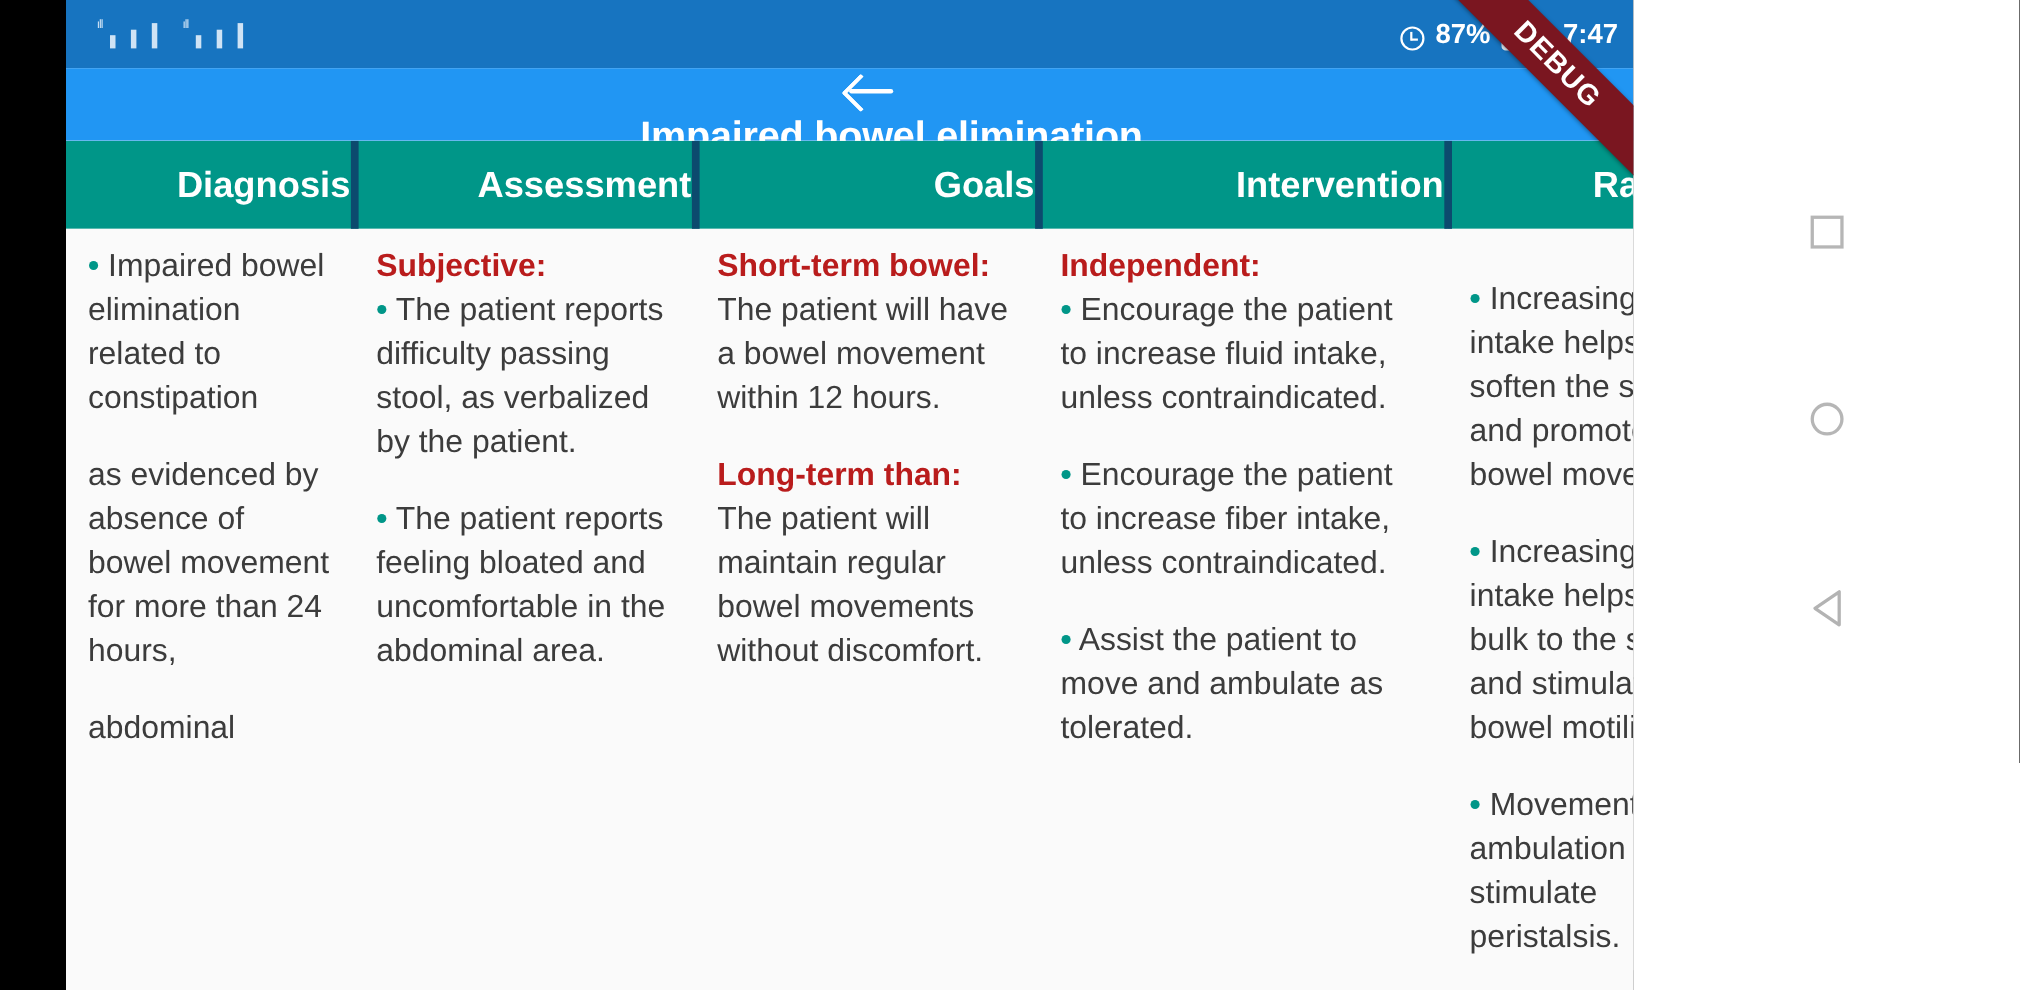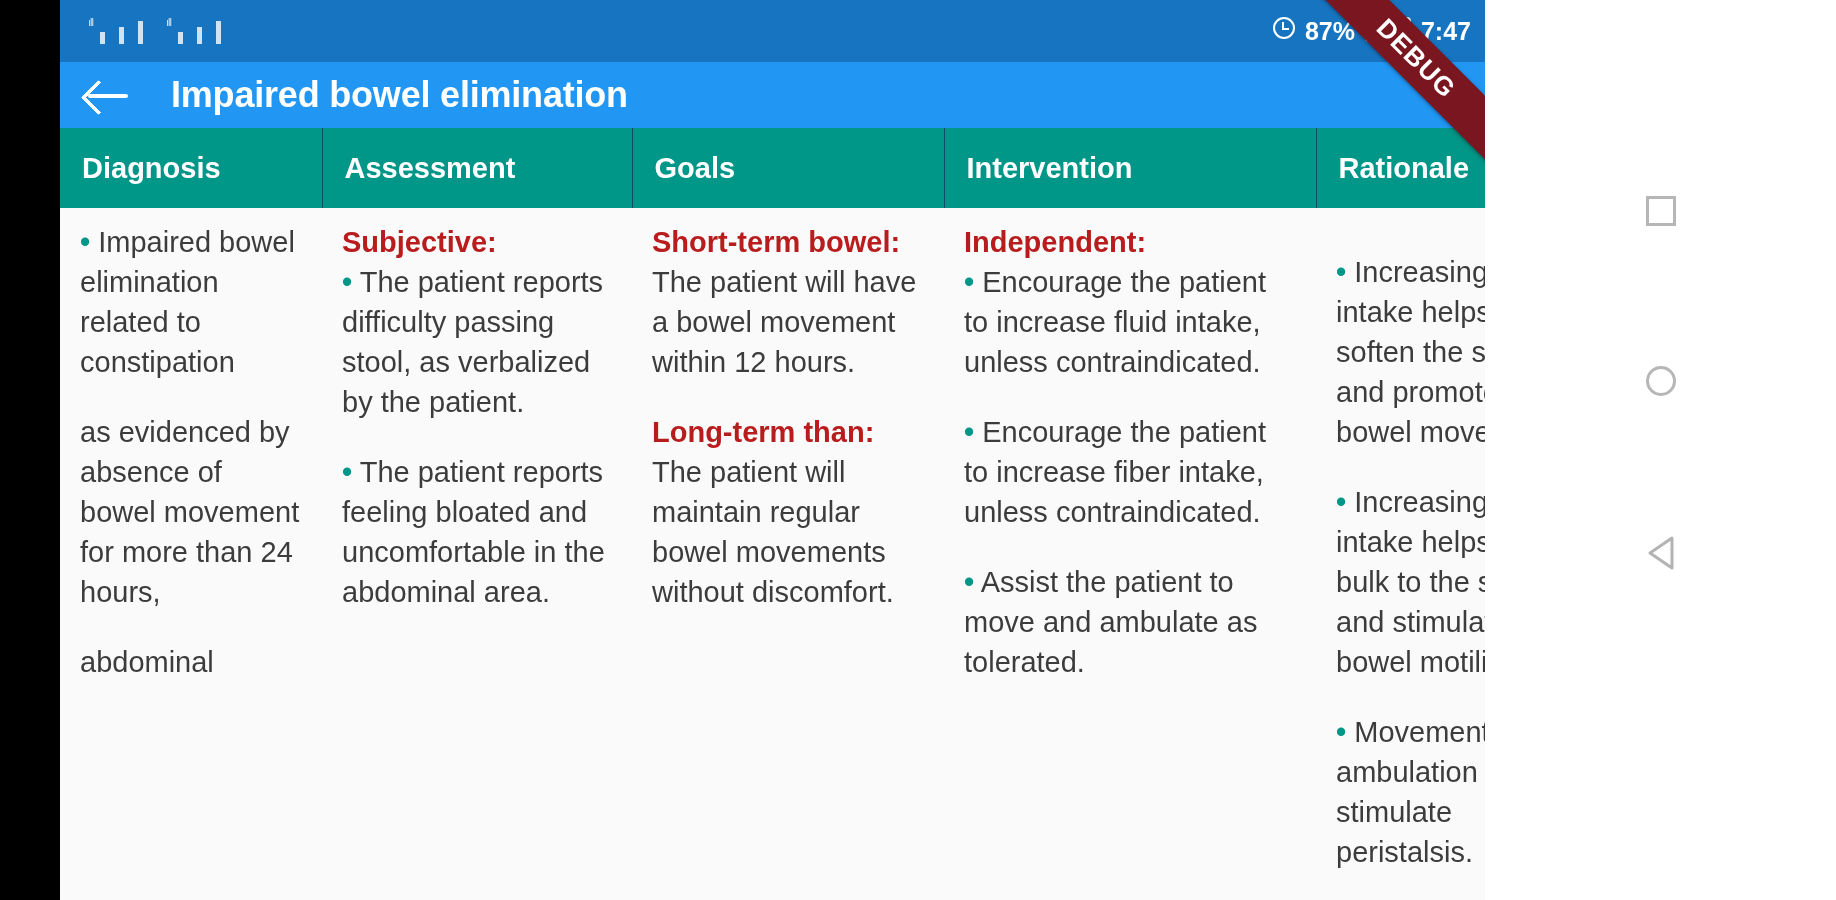--- a/index.html
+++ b/index.html
@@ -13,55 +13,55 @@
     position:absolute; left:60px; top:0; width:1425px; height:900px;
     background:#fafafa; overflow:hidden;
   }
 
   
   #statusbar {
     position:relative; height:62px; background:#1774c0; color:#fff;
     display:flex; align-items:center; padding:0 14px 0 40px;
   }
   .sb-left { display:flex; align-items:center; gap:16px; }
-  .sb-right { margin-left:auto; display:flex; align-items:flex-start; gap:10px; }
+  .sb-right { margin-left:auto; display:flex; align-items:flex-end; gap:10px; }
   .sig { display:flex; align-items:flex-end; gap:14px; height:26px; position:relative; }
   .sig i { display:block; width:5px; background:#cfe3f5; }
   .sig i:nth-child(1){height:7px;}
   .sig i:nth-child(2){height:12px;}
   .sig i:nth-child(3){height:17px;}
   .sig i:nth-child(4){height:23px;}
   .sig .sup { position:absolute; left:-12px; top:-2px; font-size:11px; color:#cfe3f5; letter-spacing:-1px;}
   .alarm-icon { width:22px; height:22px; border:2.5px solid #ffffff; border-radius:50%; position:relative; }
   .alarm-icon:before { content:""; position:absolute; left:7px; top:3px; width:2px; height:8px; background:#fff; }
   .alarm-icon:after { content:""; position:absolute; left:8px; top:9px; width:6px; height:2px; background:#fff; }
   .batt-pct { font-size:25px; font-weight:bold; letter-spacing:0px; }
   .battery { width:46px; height:25px; border:3px solid #e9f2fb; border-radius:4px; position:relative; }
   .battery:after { content:""; position:absolute; right:-7px; top:6px; width:4px; height:9px; background:#e9f2fb; border-radius:0 2px 2px 0;}
   .battery i { position:absolute; left:2px; top:2px; bottom:2px; width:55%; background:#e9f2fb; border-radius:1px;}
   .clock { font-size:25px; font-weight:bold; }
 
   
   #appbar {
     height:66px; background:#2196f3; display:flex; align-items:center;
-    padding-left:22px; color:#fff; position:relative;
+    padding-left:41px; color:#fff; position:relative;flex-direction:column;
   }
   .back-arrow { width:54px; height:40px; position:relative; cursor:pointer; flex:0 0 auto; }
   .back-arrow:before { content:""; position:absolute; left:6px; top:19px; width:40px; height:4px; background:#fff; border-radius:2px;}
   .back-arrow:after  { content:""; position:absolute; left:4px; top:10px; width:21px; height:21px;
                        border-left:4px solid #fff; border-bottom:4px solid #fff; transform:rotate(45deg); border-radius:2px;}
   #apptitle { font-size:36px; font-weight:bold; margin-left:35px; white-space:nowrap; letter-spacing:-0.2px; }
 
   
   #tablewrap { position:relative; background:#fafafa; height:772px; overflow:hidden; }
   table { border-collapse:collapse; table-layout:fixed; width:1540px; }
   thead th {
-    background:#009688; color:#fff; font-size:29px; font-weight:bold;
-    text-align:left; padding:18px 0 18px 22px; height:80px; vertical-align:middle;
-    border-right:1px solid #0c4a6e; white-space:nowrap;
+    background:#009688; color:#fff; font-size:33px; font-weight:bold;
+    text-align:right; padding:18px 0 18px 22px; height:80px; vertical-align:middle;
+    border-right:7px solid #0c4a6e; white-space:nowrap;
   }
   tbody td {
     vertical-align:top; padding:14px 20px 10px 20px; font-size:29px; line-height:1.38;
     color:#3c3c3c; background:#fafafa;
   }
   .c1 { width:262px; } .c2 { width:310px; } .c3 { width:312px; }
   .c4 { width:372px; } .c5 { width:284px; }
 
   .sub { color:#b91c1c; font-weight:bold; display:block; }
   .blk { display:block; }

